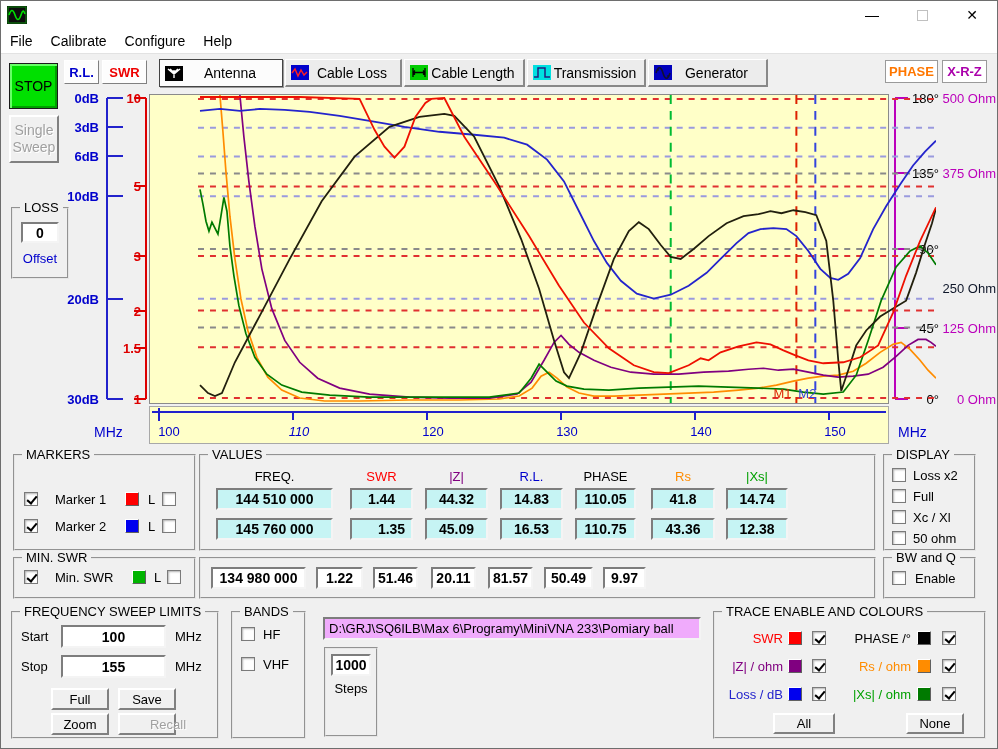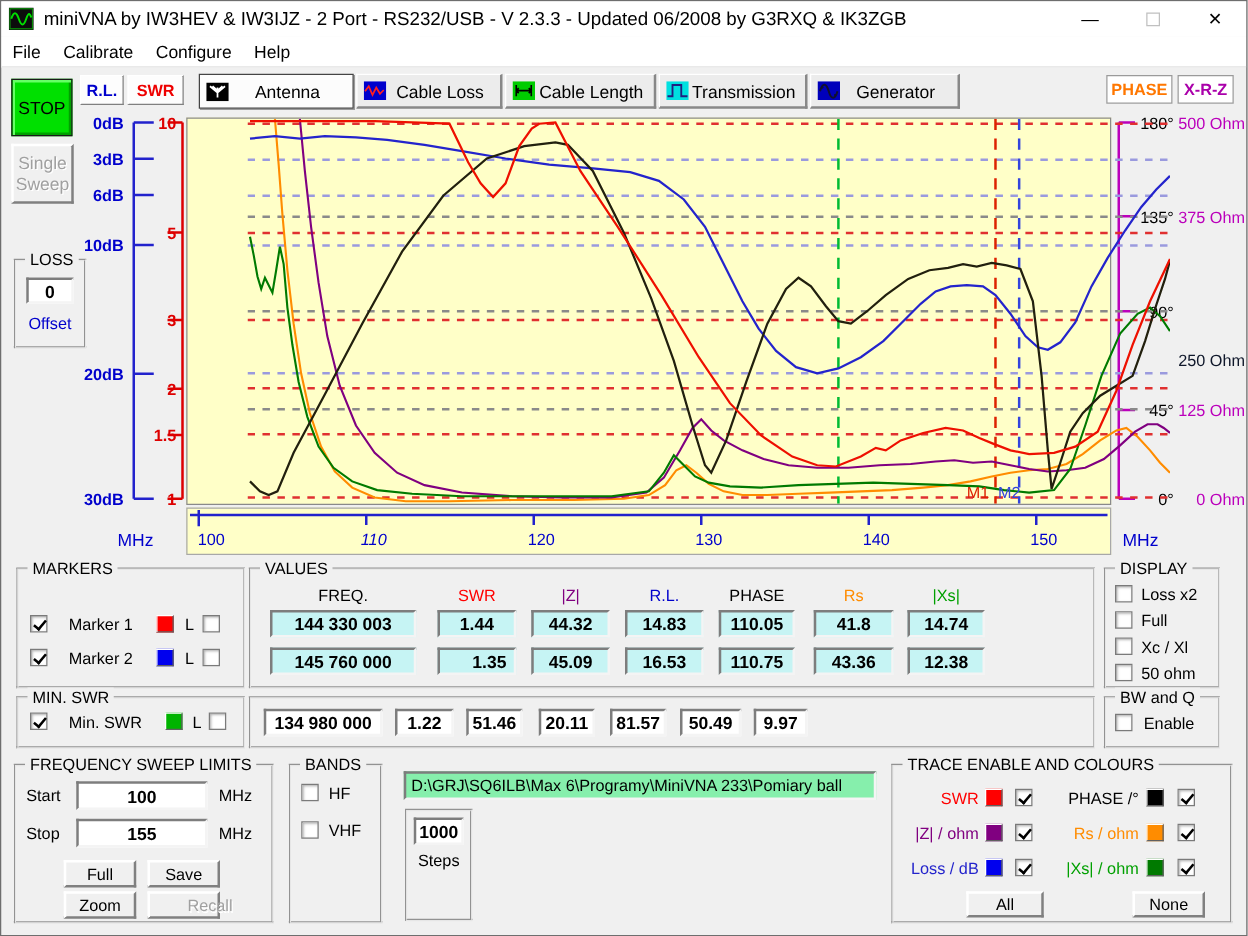--- a/index.html
+++ b/index.html
@@ -46,21 +46,20 @@
 <body>
 
 <div class="app">
 
   <div class="titlebar">
     <svg class="appicon" width="20" height="18" viewBox="0 0 20 18">
       <rect x="0" y="0" width="20" height="18" fill="#0c0c0c"></rect>
       <rect x="1" y="1" width="18" height="16" fill="none" stroke="#0a8a0a" stroke-width="1"></rect>
       <path d="M2,9 C4,3 6,3 8,9 S12,15 14,9 S17,5 18,8" fill="none" stroke="#00e000" stroke-width="1.6"></path>
     </svg>
-    <span class="title-text">miniVNA by IW3HEV &amp; IW3IJZ - 2 Port - RS232/USB - V 2.3.3 - Updated 06/2008 by G3RXQ &amp; IK3ZGB</span>
     <div class="win-controls">
       <div class="win-btn">—</div>
       <div class="win-btn">
           <span class="max-glyph"></span>
         </div>
       <div class="win-btn">✕</div>
     </div>
   </div>
 
   <div class="menubar">
@@ -262,21 +261,21 @@
   <div class="group" style="left:198px;top:453px;width:677px;height:97px;">
     <span class="gtitle">VALUES</span>
     <div class="lbl" style="left: 15px; top: 13px; width: 117px; text-align: center; color: rgb(0, 0, 0);">FREQ.</div>
     <div class="lbl" style="left: 149px; top: 13px; width: 63px; text-align: center; color: rgb(255, 0, 0);">SWR</div>
     <div class="lbl" style="left: 224px; top: 13px; width: 63px; text-align: center; color: rgb(128, 0, 128);">|Z|</div>
     <div class="lbl" style="left: 299px; top: 13px; width: 63px; text-align: center; color: rgb(0, 0, 204);">R.L.</div>
     <div class="lbl" style="left: 374px; top: 13px; width: 61px; text-align: center; color: rgb(0, 0, 0);">PHASE</div>
     <div class="lbl" style="left: 450px; top: 13px; width: 64px; text-align: center; color: rgb(255, 140, 0);">Rs</div>
     <div class="lbl" style="left: 525px; top: 13px; width: 62px; text-align: center; color: rgb(0, 160, 0);">|Xs|</div>
 
-    <div class="sunken cyanf" style="position:absolute;left:15px;top:32px;width:117px;height:22px;">144 330 003</div>
+    <div class="sunken cyanf" style="position:absolute;left:15px;top:32px;width:117px;height:22px;">144 510 000</div>
     <div class="sunken cyanf" style="position:absolute;left:149px;top:32px;width:63px;height:22px;">1.44</div>
     <div class="sunken cyanf" style="position:absolute;left:224px;top:32px;width:63px;height:22px;">44.32</div>
     <div class="sunken cyanf" style="position:absolute;left:299px;top:32px;width:63px;height:22px;">14.83</div>
     <div class="sunken cyanf" style="position:absolute;left:374px;top:32px;width:61px;height:22px;">110.05</div>
     <div class="sunken cyanf" style="position:absolute;left:450px;top:32px;width:64px;height:22px;">41.8</div>
     <div class="sunken cyanf" style="position:absolute;left:525px;top:32px;width:62px;height:22px;">14.74</div>
 
     <div class="sunken cyanf" style="position:absolute;left:15px;top:62px;width:117px;height:22px;">145 760 000</div>
     <div class="sunken cyanf" style="position:absolute;left:149px;top:62px;width:63px;height:22px;padding-left:20px;">1.35</div>
     <div class="sunken cyanf" style="position:absolute;left:224px;top:62px;width:63px;height:22px;">45.09</div>
@@ -329,21 +328,21 @@
   </div>
 
   <div class="group" style="left:230px;top:610px;width:75px;height:128px;">
     <span class="gtitle">BANDS</span>
     <div class="cb" style="left:8px;top:14px;"></div>
     <div class="lbl" style="left:30px;top:14px;">HF</div>
     <div class="cb" style="left:8px;top:44px;"></div>
     <div class="lbl" style="left:30px;top:44px;">VHF</div>
   </div>
 
-  <div class="sunken" style="position:absolute;left:322px;top:616px;width:378px;height:23px;background:#86efac;font-weight:normal;font-size:13px;justify-content:flex-start;padding-left:4px;white-space:nowrap;overflow:hidden;">D:\GRJ\SQ6ILB\Max 6\Programy\MiniVNA 233\Pomiary ball</div>
+  <div class="sunken" style="position:absolute;left:322px;top:616px;width:378px;height:23px;background:#f0abfc;font-weight:normal;font-size:13px;justify-content:flex-start;padding-left:4px;white-space:nowrap;overflow:hidden;">D:\GRJ\SQ6ILB\Max 6\Programy\MiniVNA 233\Pomiary ball</div>
 
   <div class="group" style="left:323px;top:646px;width:54px;height:90px;">
     <div class="sunken" style="position:absolute;left:5px;top:5px;width:40px;height:22px;">1000</div>
     <div class="lbl" style="left:0;top:32px;width:50px;text-align:center;">Steps</div>
   </div>
 
   <div class="group" style="left:712px;top:610px;width:273px;height:128px;">
     <span class="gtitle">TRACE ENABLE AND COLOURS</span>
 
     <div class="lbl" style="left: 2px; top: 18px; width: 66px; text-align: right; color: rgb(255, 0, 0);">SWR</div>

